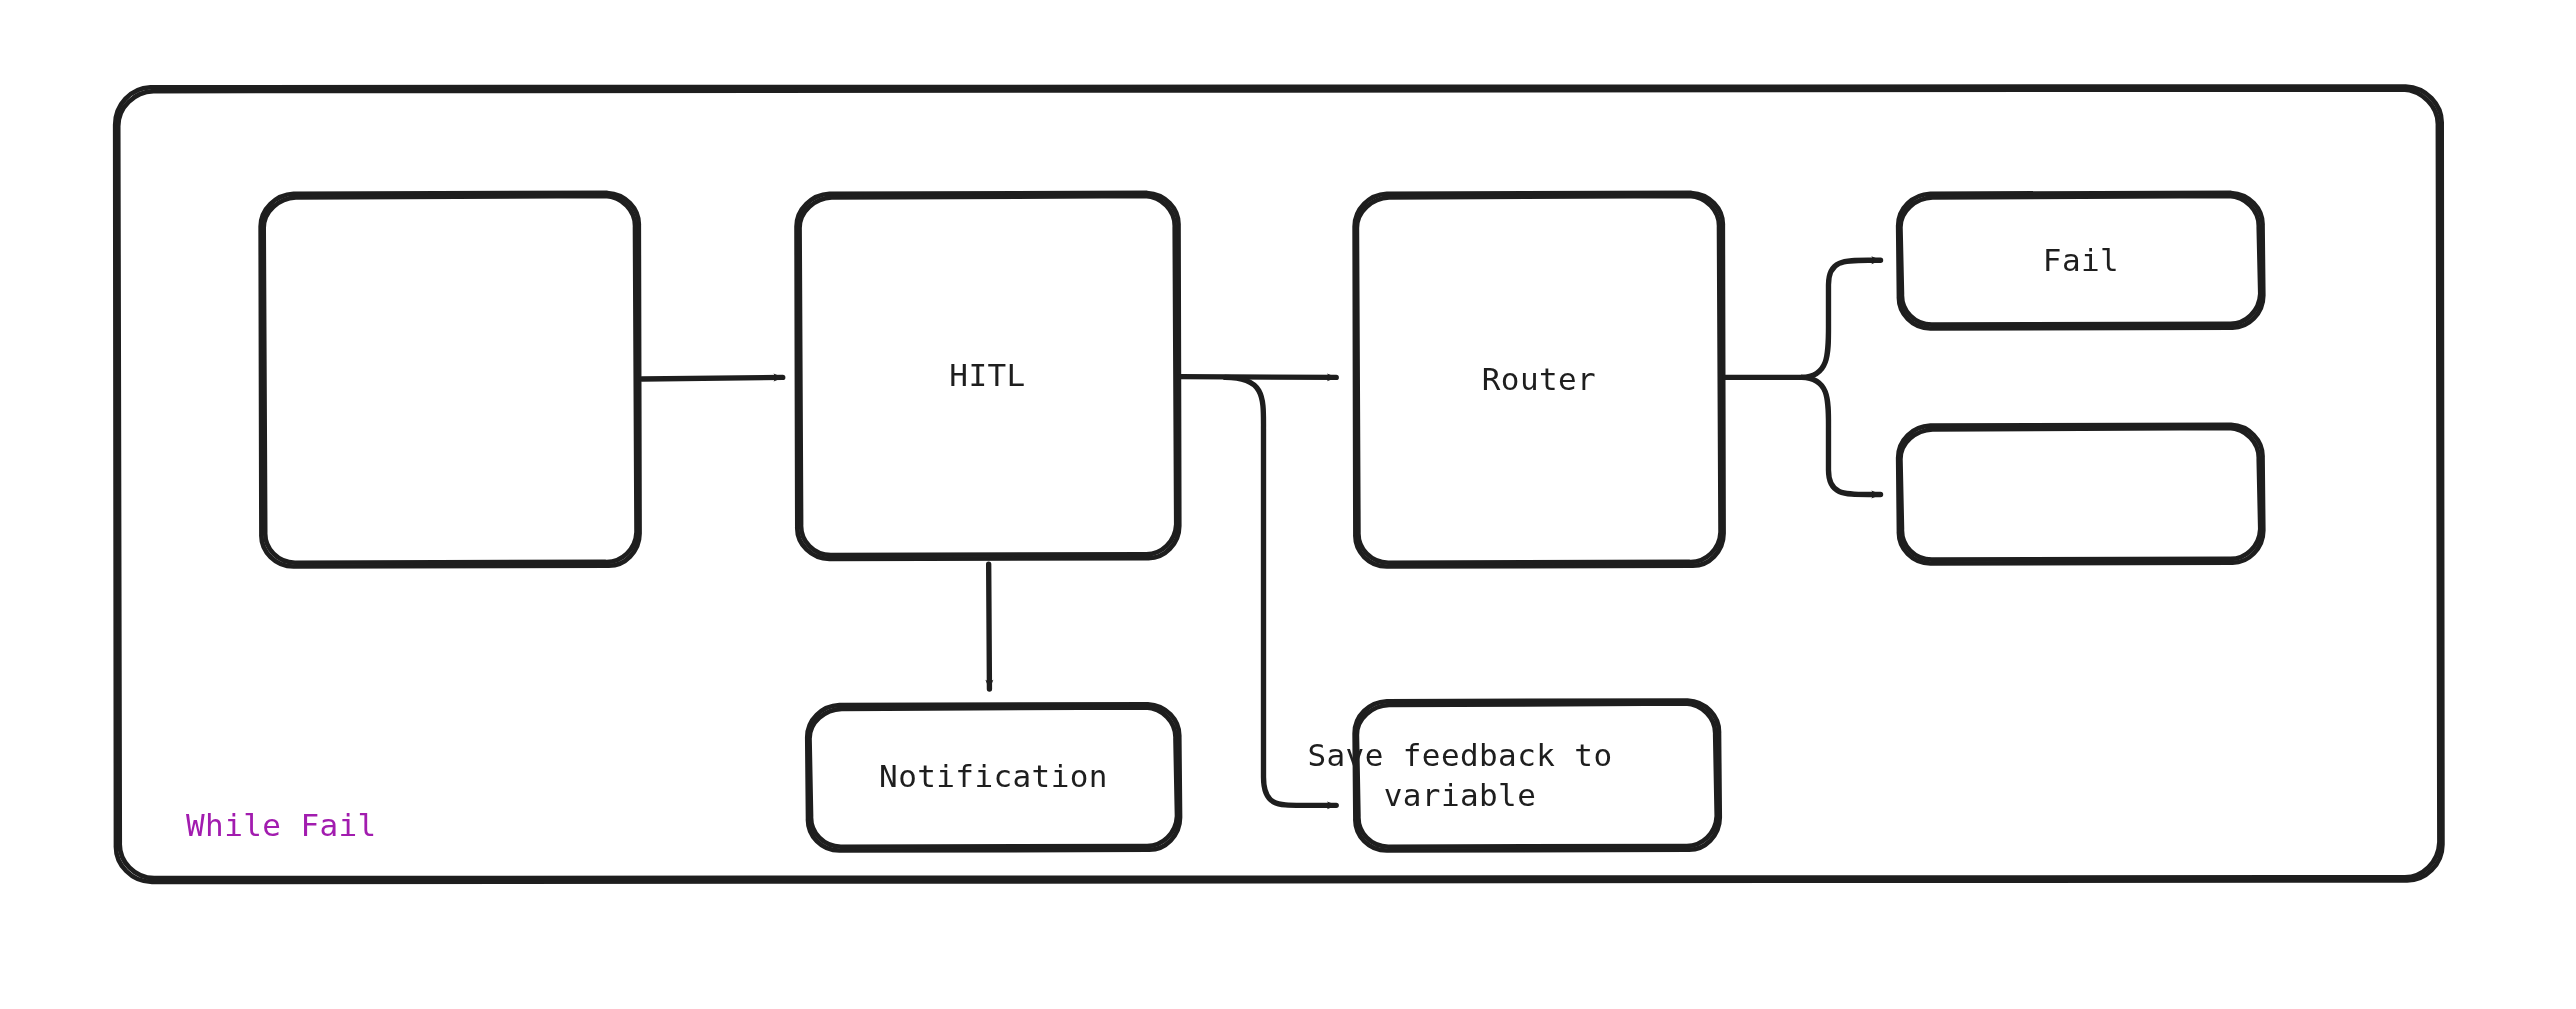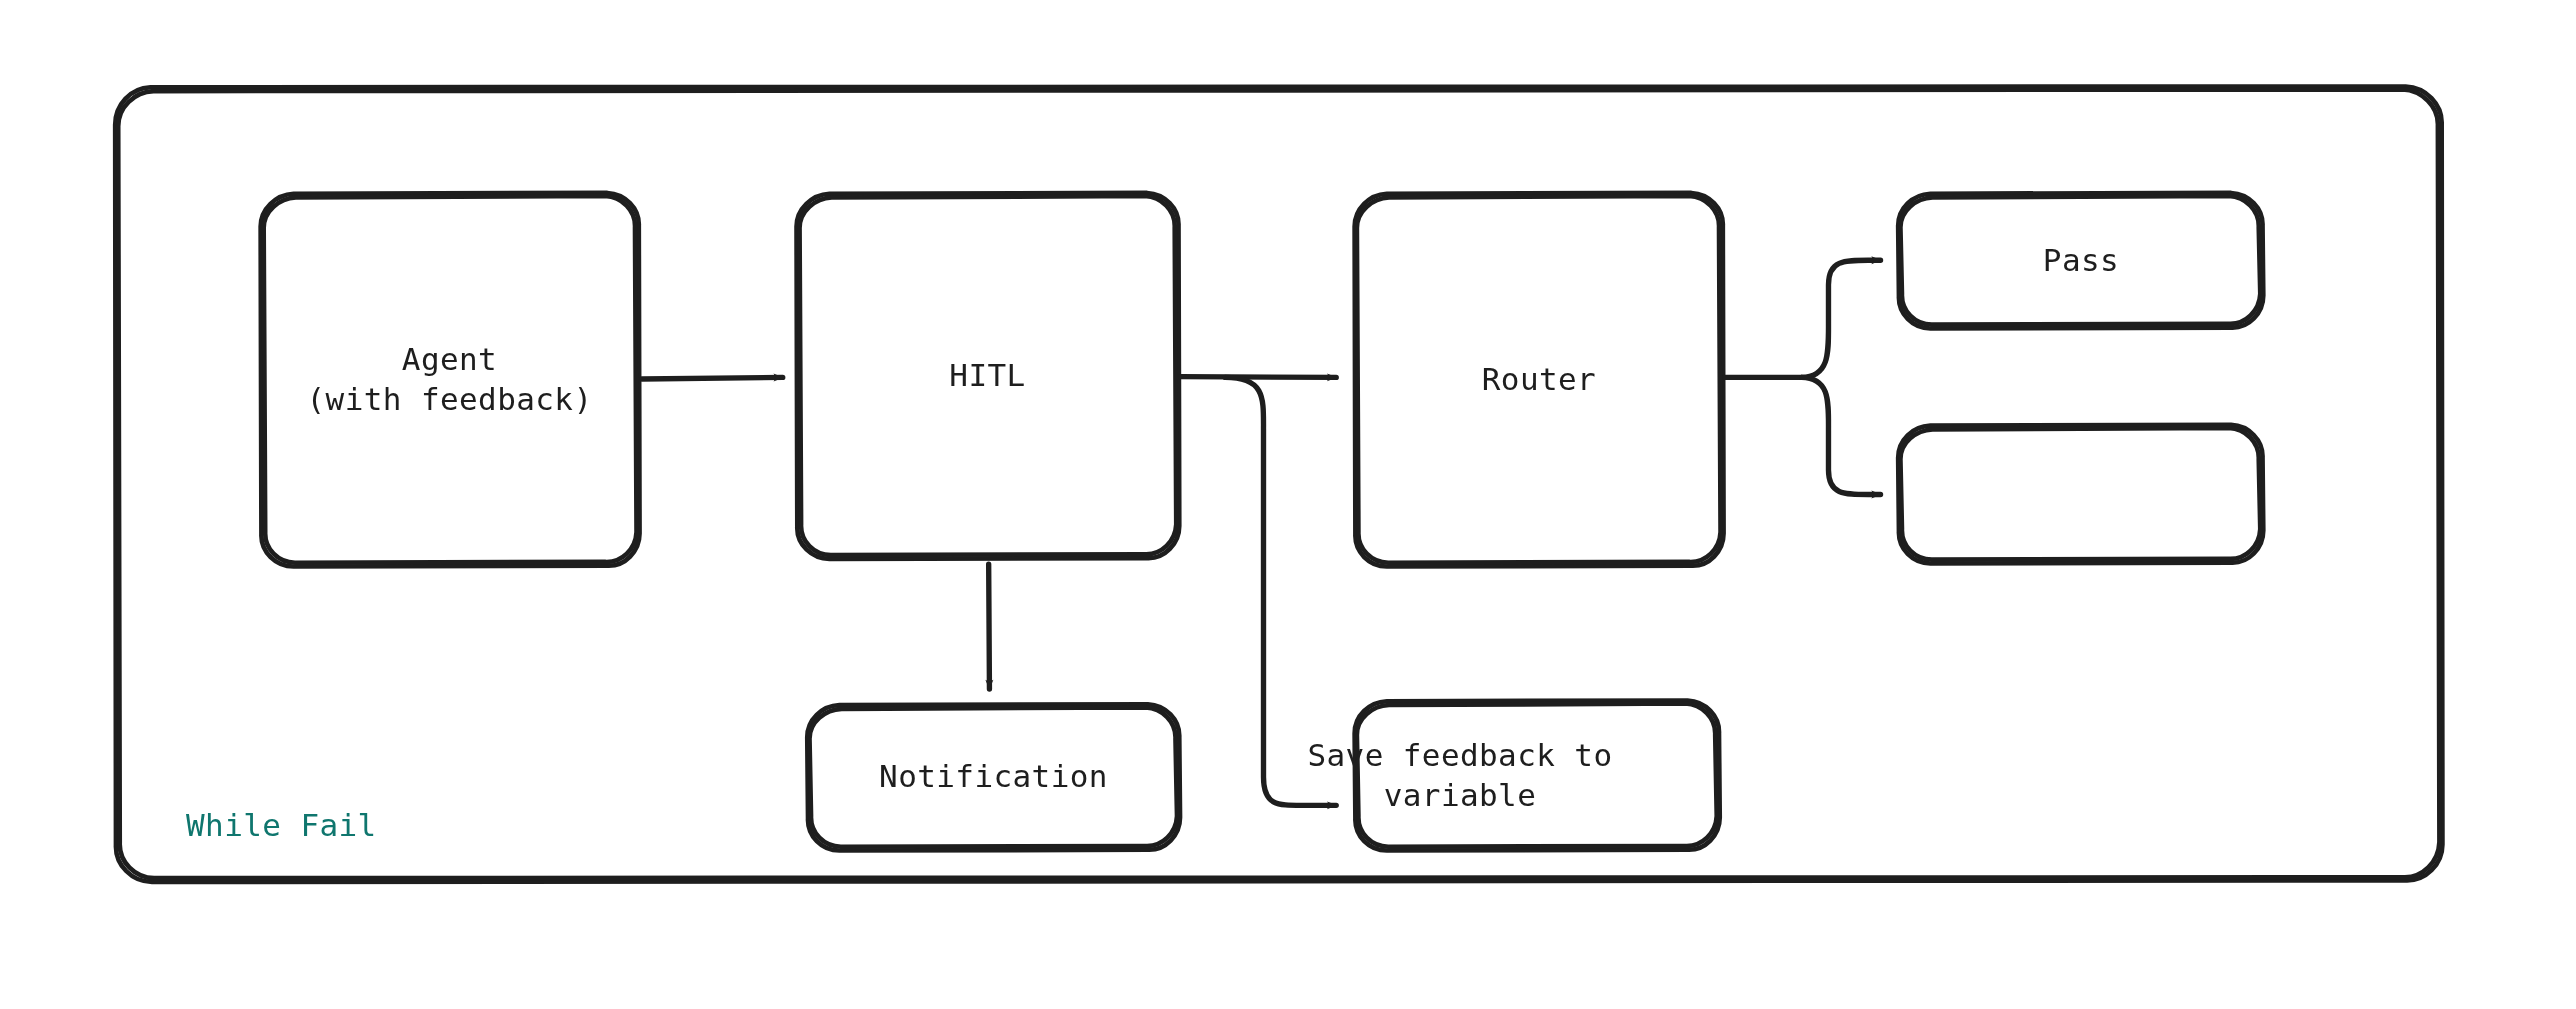--- a/index.html
+++ b/index.html
@@ -31,21 +31,21 @@
     color: #1e1e1e;
     font-family: "DejaVu Sans Mono", "Liberation Mono", monospace;
     font-size: 31px;
     line-height: 1.28;
     letter-spacing: 0.4px;
     white-space: pre-line;
     pointer-events: none;
   }
   .group-label {
     position: absolute;
-    color: #0f766e;
+    color: #a21caf;
     font-family: "DejaVu Sans Mono", "Liberation Mono", monospace;
     font-size: 31px;
     letter-spacing: 0.4px;
     line-height: 1.28;
     white-space: pre;
   }
   .hit {
     position: absolute;
     background: transparent;
   }
@@ -182,28 +182,26 @@
 
       <g stroke-width="7">
         <path d="M2353,493 C2390,494 2388,524 2388,562
                  L2388,614 C2388,646 2408,646 2440,646
                  L2456,646" marker-end="url(#ah)"></path>
       </g>
 
     </g>
   </svg>
 
-  <div class="node-label" style="left:260px;top:193px;width:379px;height:374px;">Agent
-(with feedback)</div>
 
   <div class="node-label" style="left:796px;top:193px;width:383px;height:366px;">HITL</div>
 
   <div class="node-label" style="left:1355px;top:193px;width:368px;height:374px;">Router</div>
 
-  <div class="node-label" style="left:1899px;top:193px;width:364px;height:135px;">Pass</div>
+  <div class="node-label" style="left:1899px;top:193px;width:364px;height:135px;">Fail</div>
 
 
   <div class="node-label" style="left:808px;top:704px;width:371px;height:145px;">Notification</div>
 
   <div class="node-label" style="left:1278px;top:701px;width:364px;height:149px;">Save feedback to
 variable</div>
 
   <div class="group-label" style="left:186px;top:806px;">While Fail</div>
 
   <div class="hit" style="left:260px;top:193px;width:379px;height:374px;"></div>

